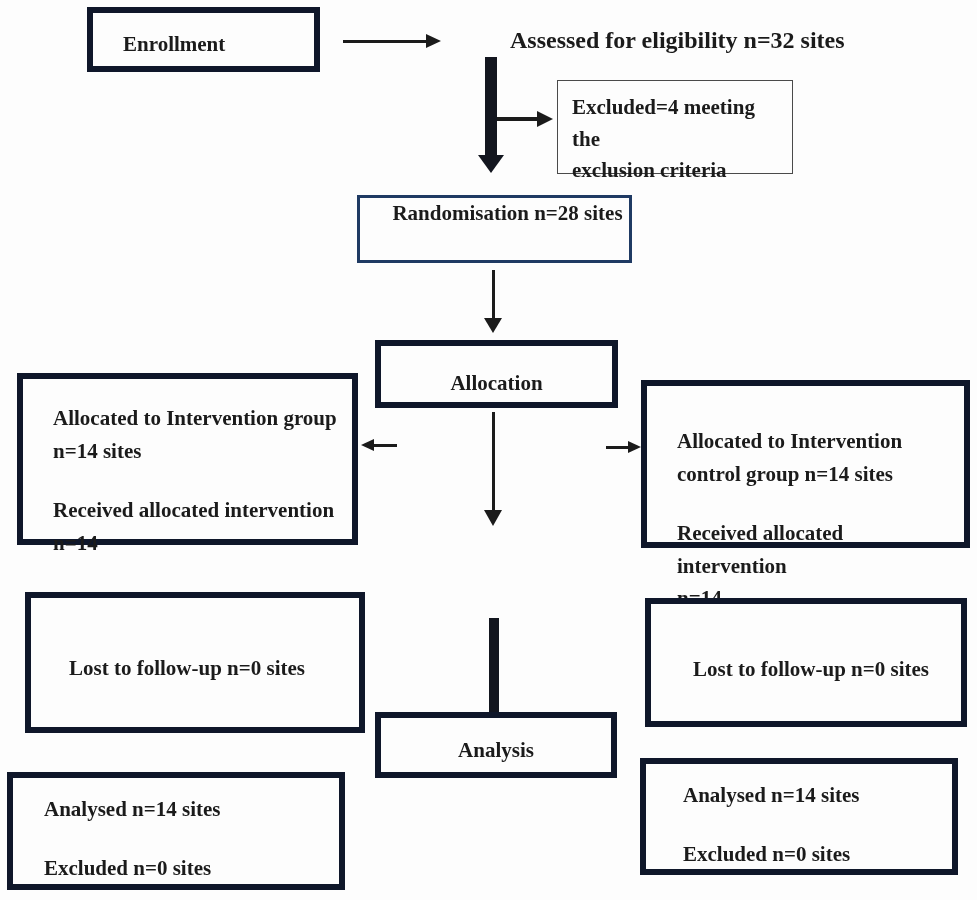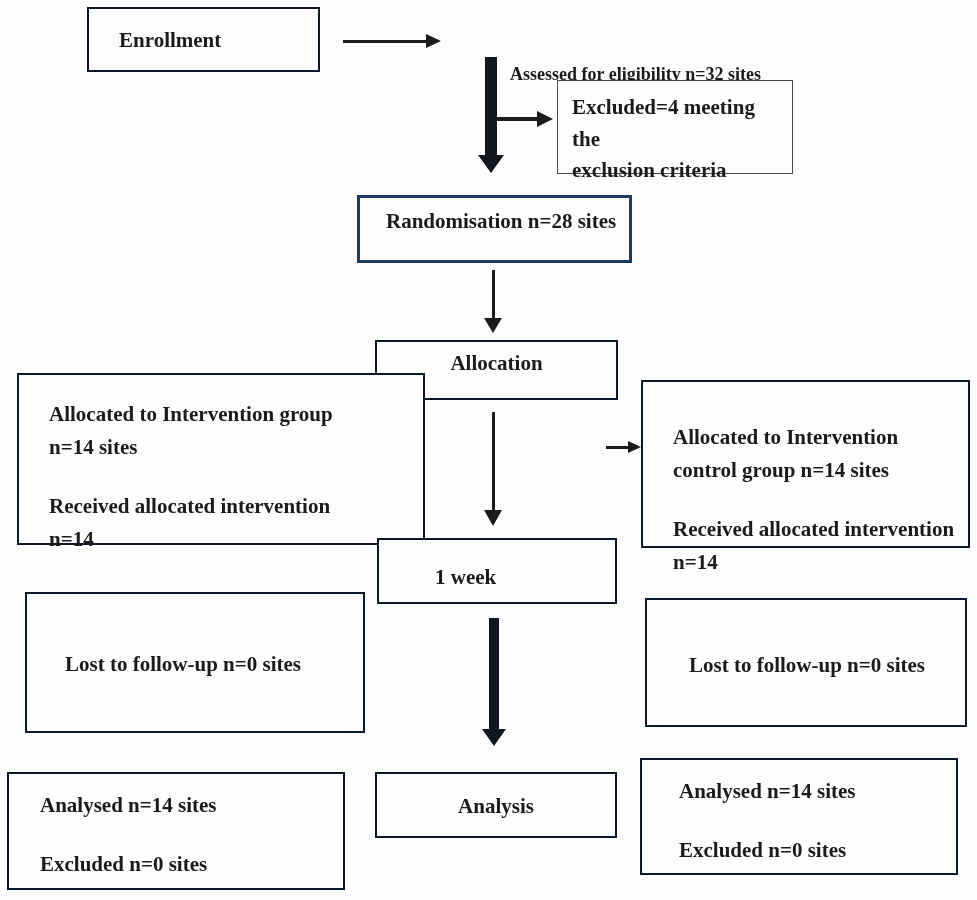--- a/index.html
+++ b/index.html
@@ -13,40 +13,40 @@
     height: 900px;
     background: #fdfdfd;
     font-family: "Liberation Serif", "DejaVu Serif", serif;
     font-weight: bold;
     color: #1b1b1b;
     overflow: hidden;
   }
   .box {
     position: absolute;
     box-sizing: border-box;
-    border: 2px solid #0f172a;
+    border: 6px solid #0f172a;
     background: #fdfdfd;
     font-size: 21px;
     line-height: 1.5;
   }
   .pre { white-space: pre-line; }
   .label-text { display: block; }
 
   
   .b-enrollment   { left: 87px;  top: 7px;   width: 233px; height: 65px; padding: 16px 0 0 30px; }
-  .t-assessed     { position: absolute; left: 510px; top: 27px; font-size: 18px; margin-top: 37px; }
+  .t-assessed     { position: absolute; left: 510px; top: 27px; font-size: 24px; }
   .b-excluded     { left: 557px; top: 80px;  width: 236px; height: 94px; border-width: 1.5px; border-color: #4a4a4a; padding: 11px 10px 0 14px; }
-  .b-randomisation{ left: 357px; top: 195px; width: 275px; height: 68px; border: 3px solid #1f3a63; padding: 8px 0 0 26px; }
-  .b-allocation   { left: 375px; top: 340px; width: 243px; height: 60px; padding: 6px 0 0 0; text-align: center; }
-  .b-alloc-left   { left: 17px;  top: 373px; width: 408px; height: 172px; padding: 23px 10px 12px 30px; line-height: 1.55; }
+  .b-randomisation{ left: 357px; top: 195px; width: 275px; height: 68px; border: 3px solid #1f3a63; padding: 0 0 0 26px; text-align: center; }
+  .b-allocation   { left: 375px; top: 340px; width: 243px; height: 68px; padding: 22px 0 0 0; text-align: center; }
+  .b-alloc-left   { left: 17px;  top: 373px; width: 341px; height: 172px; padding: 23px 10px 12px 30px; line-height: 1.55; }
   .b-alloc-right  { left: 641px; top: 380px; width: 329px; height: 168px; padding: 39px 10px 0 30px; line-height: 1.55; }
   .b-oneweek      { left: 377px; top: 538px; width: 240px; height: 66px; padding: 22px 0 0 56px; }
   .b-lost-left    { left: 25px;  top: 592px; width: 340px; height: 141px; padding: 55px 10px 0 38px; }
   .b-lost-right   { left: 645px; top: 598px; width: 322px; height: 129px; padding: 50px 10px 0 42px; }
-  .b-analysis     { left: 375px; top: 772px; width: 242px; height: 66px; padding: 17px 0 0 0; text-align: center; }
+  .b-analysis     { left: 375px; top: 712px; width: 242px; height: 66px; padding: 17px 0 0 0; text-align: center; }
   .b-analysed-left  { left: 7px;   top: 772px; width: 338px; height: 118px; padding: 16px 10px 0 31px; }
   .b-analysed-right { left: 640px; top: 758px; width: 318px; height: 117px; padding: 16px 10px 0 37px; }
   .gap-p { margin-top: 27px; }
 
   
   .shaft { position: absolute; background: #1b1b1b; }
   .head  { position: absolute; width: 0; height: 0; }
 
   .a1-line  { left: 343px; top: 40px; width: 84px; height: 3px; }
   .a1-head  { left: 426px; top: 34px; border-left: 15px solid #1b1b1b; border-top: 7.5px solid transparent; border-bottom: 7.5px solid transparent; }
@@ -123,23 +123,20 @@
 n=14</div>
   </div>
 
   <div class="box b-alloc-right">
     <div class="label-text pre">Allocated to Intervention
 control group n=14 sites</div>
     <div class="label-text pre gap-p">Received allocated intervention
 n=14</div>
   </div>
 
-  <div class="box b-oneweek">
-    <span class="label-text">1 week</span>
-  </div>
 
   <div class="box b-lost-left">
     <span class="label-text">Lost to follow-up n=0 sites</span>
   </div>
   <div class="box b-lost-right">
     <span class="label-text">Lost to follow-up n=0 sites</span>
   </div>
 
   <div class="shaft a8-shaft"></div>
   <div class="head a8-head"></div>

